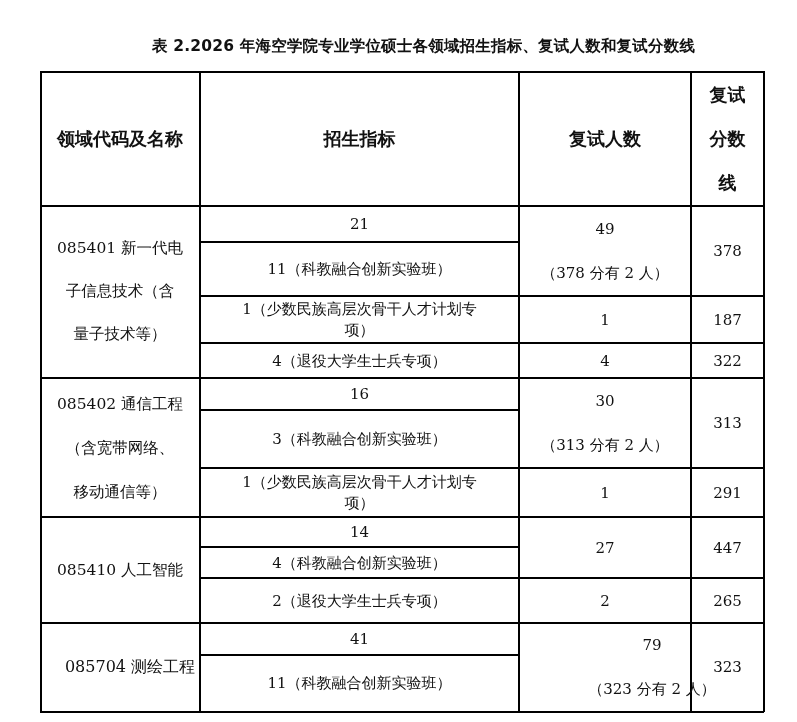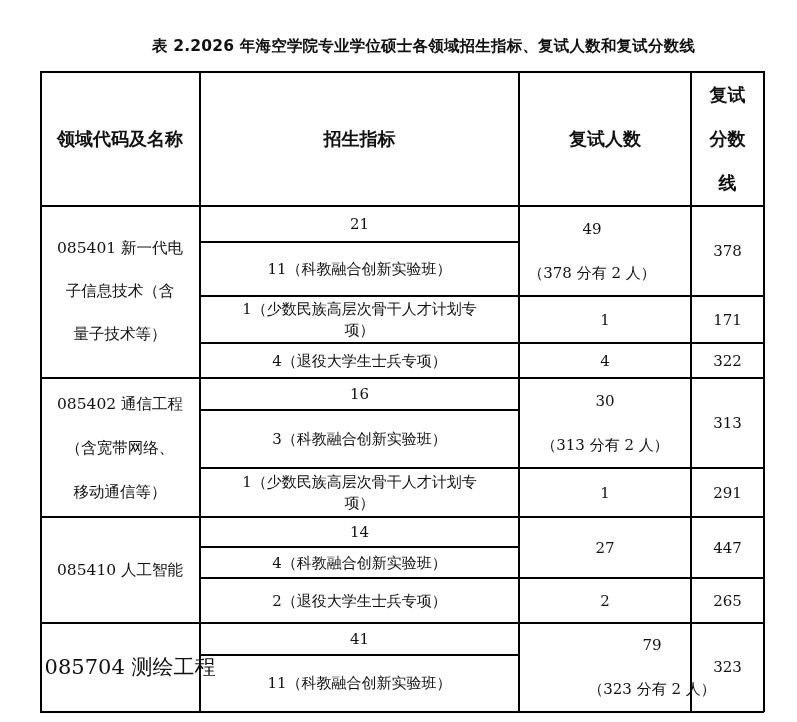--- a/index.html
+++ b/index.html
@@ -67,28 +67,28 @@
     <span>子信息技术（含</span>
     <span>量子技术等）</span>
   </div>
   <div class="cell" style="left:160px;top:135px;width:319px;height:36px;">21</div>
   <div class="cell" style="left:160px;top:171px;width:319px;height:54px;">11（科教融合创新实验班）</div>
   <div class="cell multi" style="left:160px;top:225px;width:319px;height:47px;line-height:21px;">
     <span>1（少数民族高层次骨干人才计划专</span>
     <span>项）</span>
   </div>
   <div class="cell" style="left:160px;top:272px;width:319px;height:35px;">4（退役大学生士兵专项）</div>
-  <div class="cell multi" style="left:466px;top:135px;width:172px;height:90px;line-height:44px;">
+  <div class="cell multi" style="left:479px;top:135px;width:172px;height:90px;line-height:44px;">
     <span>49</span>
     <span>（378 分有 2 人）</span>
   </div>
   <div class="cell" style="left:479px;top:225px;width:172px;height:47px;">1</div>
   <div class="cell" style="left:479px;top:272px;width:172px;height:35px;">4</div>
   <div class="cell" style="left:651px;top:135px;width:73px;height:90px;">378</div>
-  <div class="cell" style="left:651px;top:225px;width:73px;height:47px;">171</div>
+  <div class="cell" style="left:651px;top:225px;width:73px;height:47px;">187</div>
   <div class="cell" style="left:651px;top:272px;width:73px;height:35px;">322</div>
 
   <div class="cell multi" style="left:0;top:307px;width:160px;height:139px;line-height:44px;font-size:15.5px;">
     <span>085402 通信工程</span>
     <span>（含宽带网络、</span>
     <span>移动通信等）</span>
   </div>
   <div class="cell" style="left:160px;top:307px;width:319px;height:32px;">16</div>
   <div class="cell" style="left:160px;top:339px;width:319px;height:58px;">3（科教融合创新实验班）</div>
   <div class="cell multi" style="left:160px;top:397px;width:319px;height:49px;line-height:21px;">
@@ -105,21 +105,21 @@
 
   <div class="cell" style="left:0;top:446px;width:160px;height:106px;font-size:15.5px;">085410 人工智能</div>
   <div class="cell" style="left:160px;top:446px;width:319px;height:30px;">14</div>
   <div class="cell" style="left:160px;top:476px;width:319px;height:31px;">4（科教融合创新实验班）</div>
   <div class="cell" style="left:160px;top:507px;width:319px;height:45px;">2（退役大学生士兵专项）</div>
   <div class="cell" style="left:479px;top:446px;width:172px;height:61px;">27</div>
   <div class="cell" style="left:479px;top:507px;width:172px;height:45px;">2</div>
   <div class="cell" style="left:651px;top:446px;width:73px;height:61px;">447</div>
   <div class="cell" style="left:651px;top:507px;width:73px;height:45px;">265</div>
 
-  <div class="cell" style="left:0;top:552px;width:180px;height:88px;font-size:21px;">085704 测绘工程</div>
+  <div class="cell" style="left:0;top:552px;width:180px;height:88px;font-size:16px;">085704 测绘工程</div>
   <div class="cell" style="left:160px;top:552px;width:319px;height:32px;">41</div>
   <div class="cell" style="left:160px;top:584px;width:319px;height:56px;">11（科教融合创新实验班）</div>
   <div class="cell multi" style="left:479px;top:552px;width:172px;height:88px;line-height:44px;margin-left:47px;">
     <span>79</span>
     <span>（323 分有 2 人）</span>
   </div>
   <div class="cell" style="left:651px;top:552px;width:73px;height:88px;">323</div>
 </div>
 
 </body></html>

